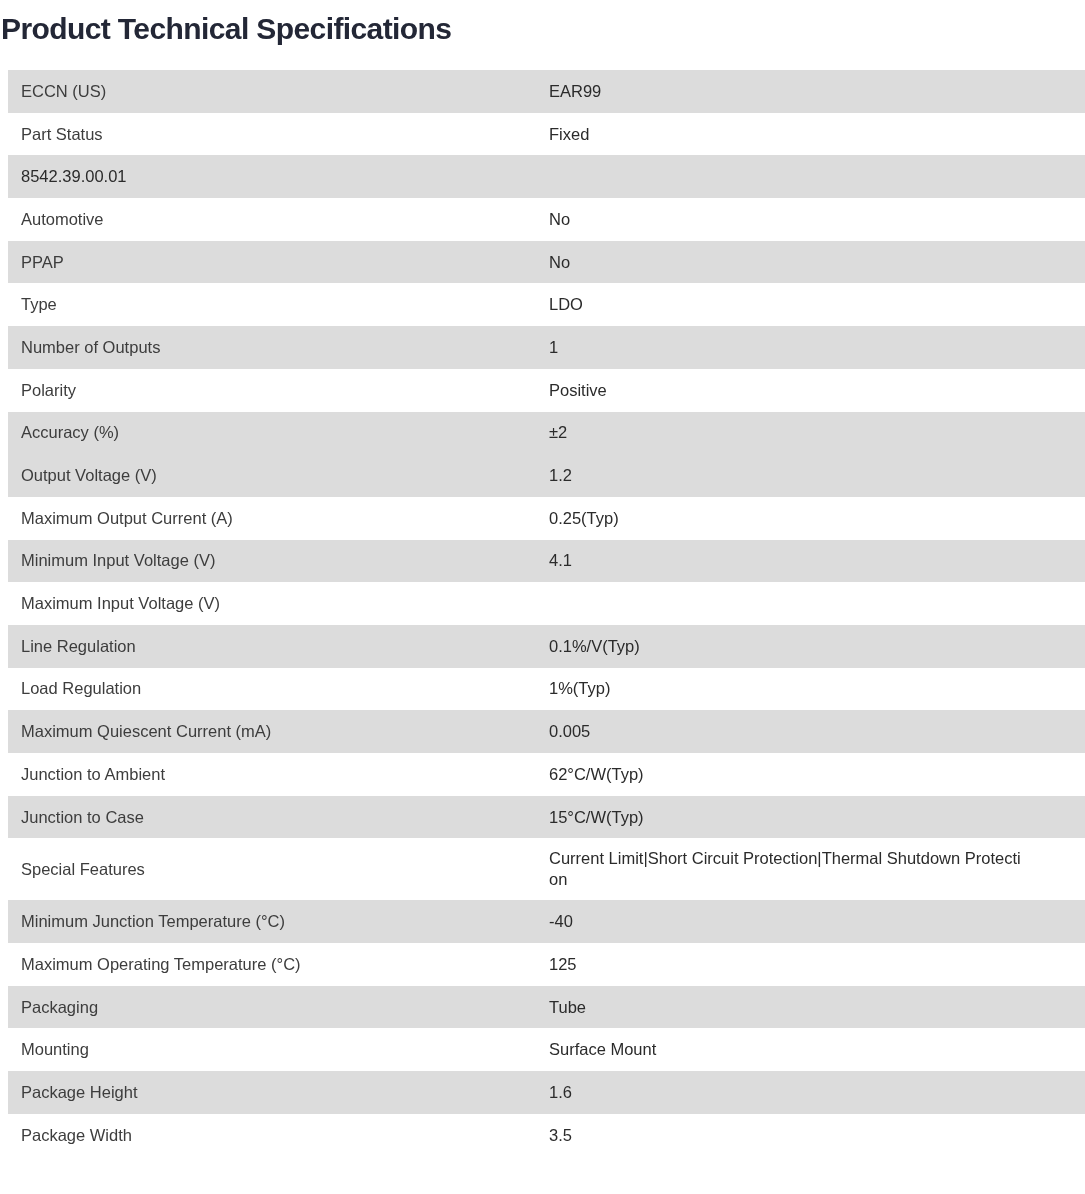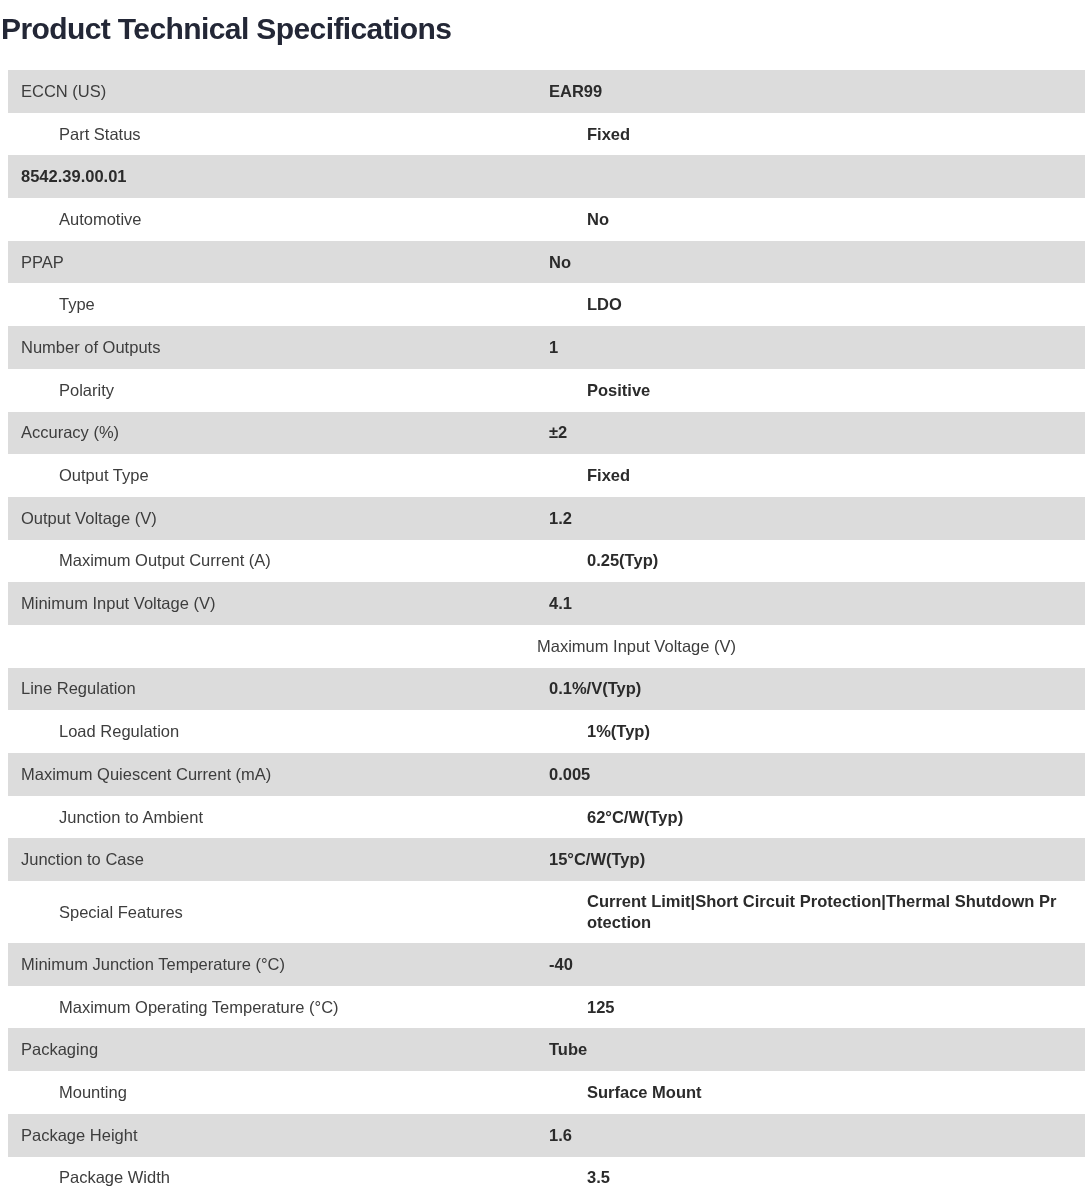--- a/index.html
+++ b/index.html
@@ -32,35 +32,35 @@
   }
   .spec-row {
     display: flex;
     align-items: center;
     min-height: 42.7px;
     margin-left: 8px;
     padding-left: 13px;
     padding-right: 20px;
   }
   .spec-row.alt   { background: var(--row-alt-bg, #dcdcdc); }
-  .spec-row.plain { background: var(--row-bg, #ffffff); justify-content: flex-end; }
+  .spec-row.plain { background: var(--row-bg, #ffffff); }
   .spec-label {
     flex: 0 0 528px;
     font-size: 16.5px;
     line-height: 21px;
     font-weight: 400;
     color: var(--label-color, #3d3d3d);
     padding: 10px 10px 10px 0;
   }
   .spec-value {
     flex: 1 1 auto;
     max-width: 478px;
     font-size: 16.5px;
     line-height: 21px;
-    font-weight: 700;
+    font-weight: 400;
     color: var(--value-color, #2b2b2b);
     word-break: break-all;
     padding: 10px 0;
   }
 </style>
 </head>
 <body>
 
 <div class="page">
   <h1 class="page-title">Product Technical Specifications</h1>
@@ -103,24 +103,20 @@
   <div class="spec-row plain">
     <div class="spec-label">Polarity</div>
     <div class="spec-value">Positive</div>
   </div>
 
   <div class="spec-row alt">
     <div class="spec-label">Accuracy (%)</div>
     <div class="spec-value">±2</div>
   </div>
 
-  <div class="spec-row plain">
-    <div class="spec-label">Output Type</div>
-    <div class="spec-value">Fixed</div>
-  </div>
 
   <div class="spec-row alt">
     <div class="spec-label">Output Voltage (V)</div>
     <div class="spec-value">1.2</div>
   </div>
 
   <div class="spec-row plain">
     <div class="spec-label">Maximum Output Current (A)</div>
     <div class="spec-value">0.25(Typ)</div>
   </div>

